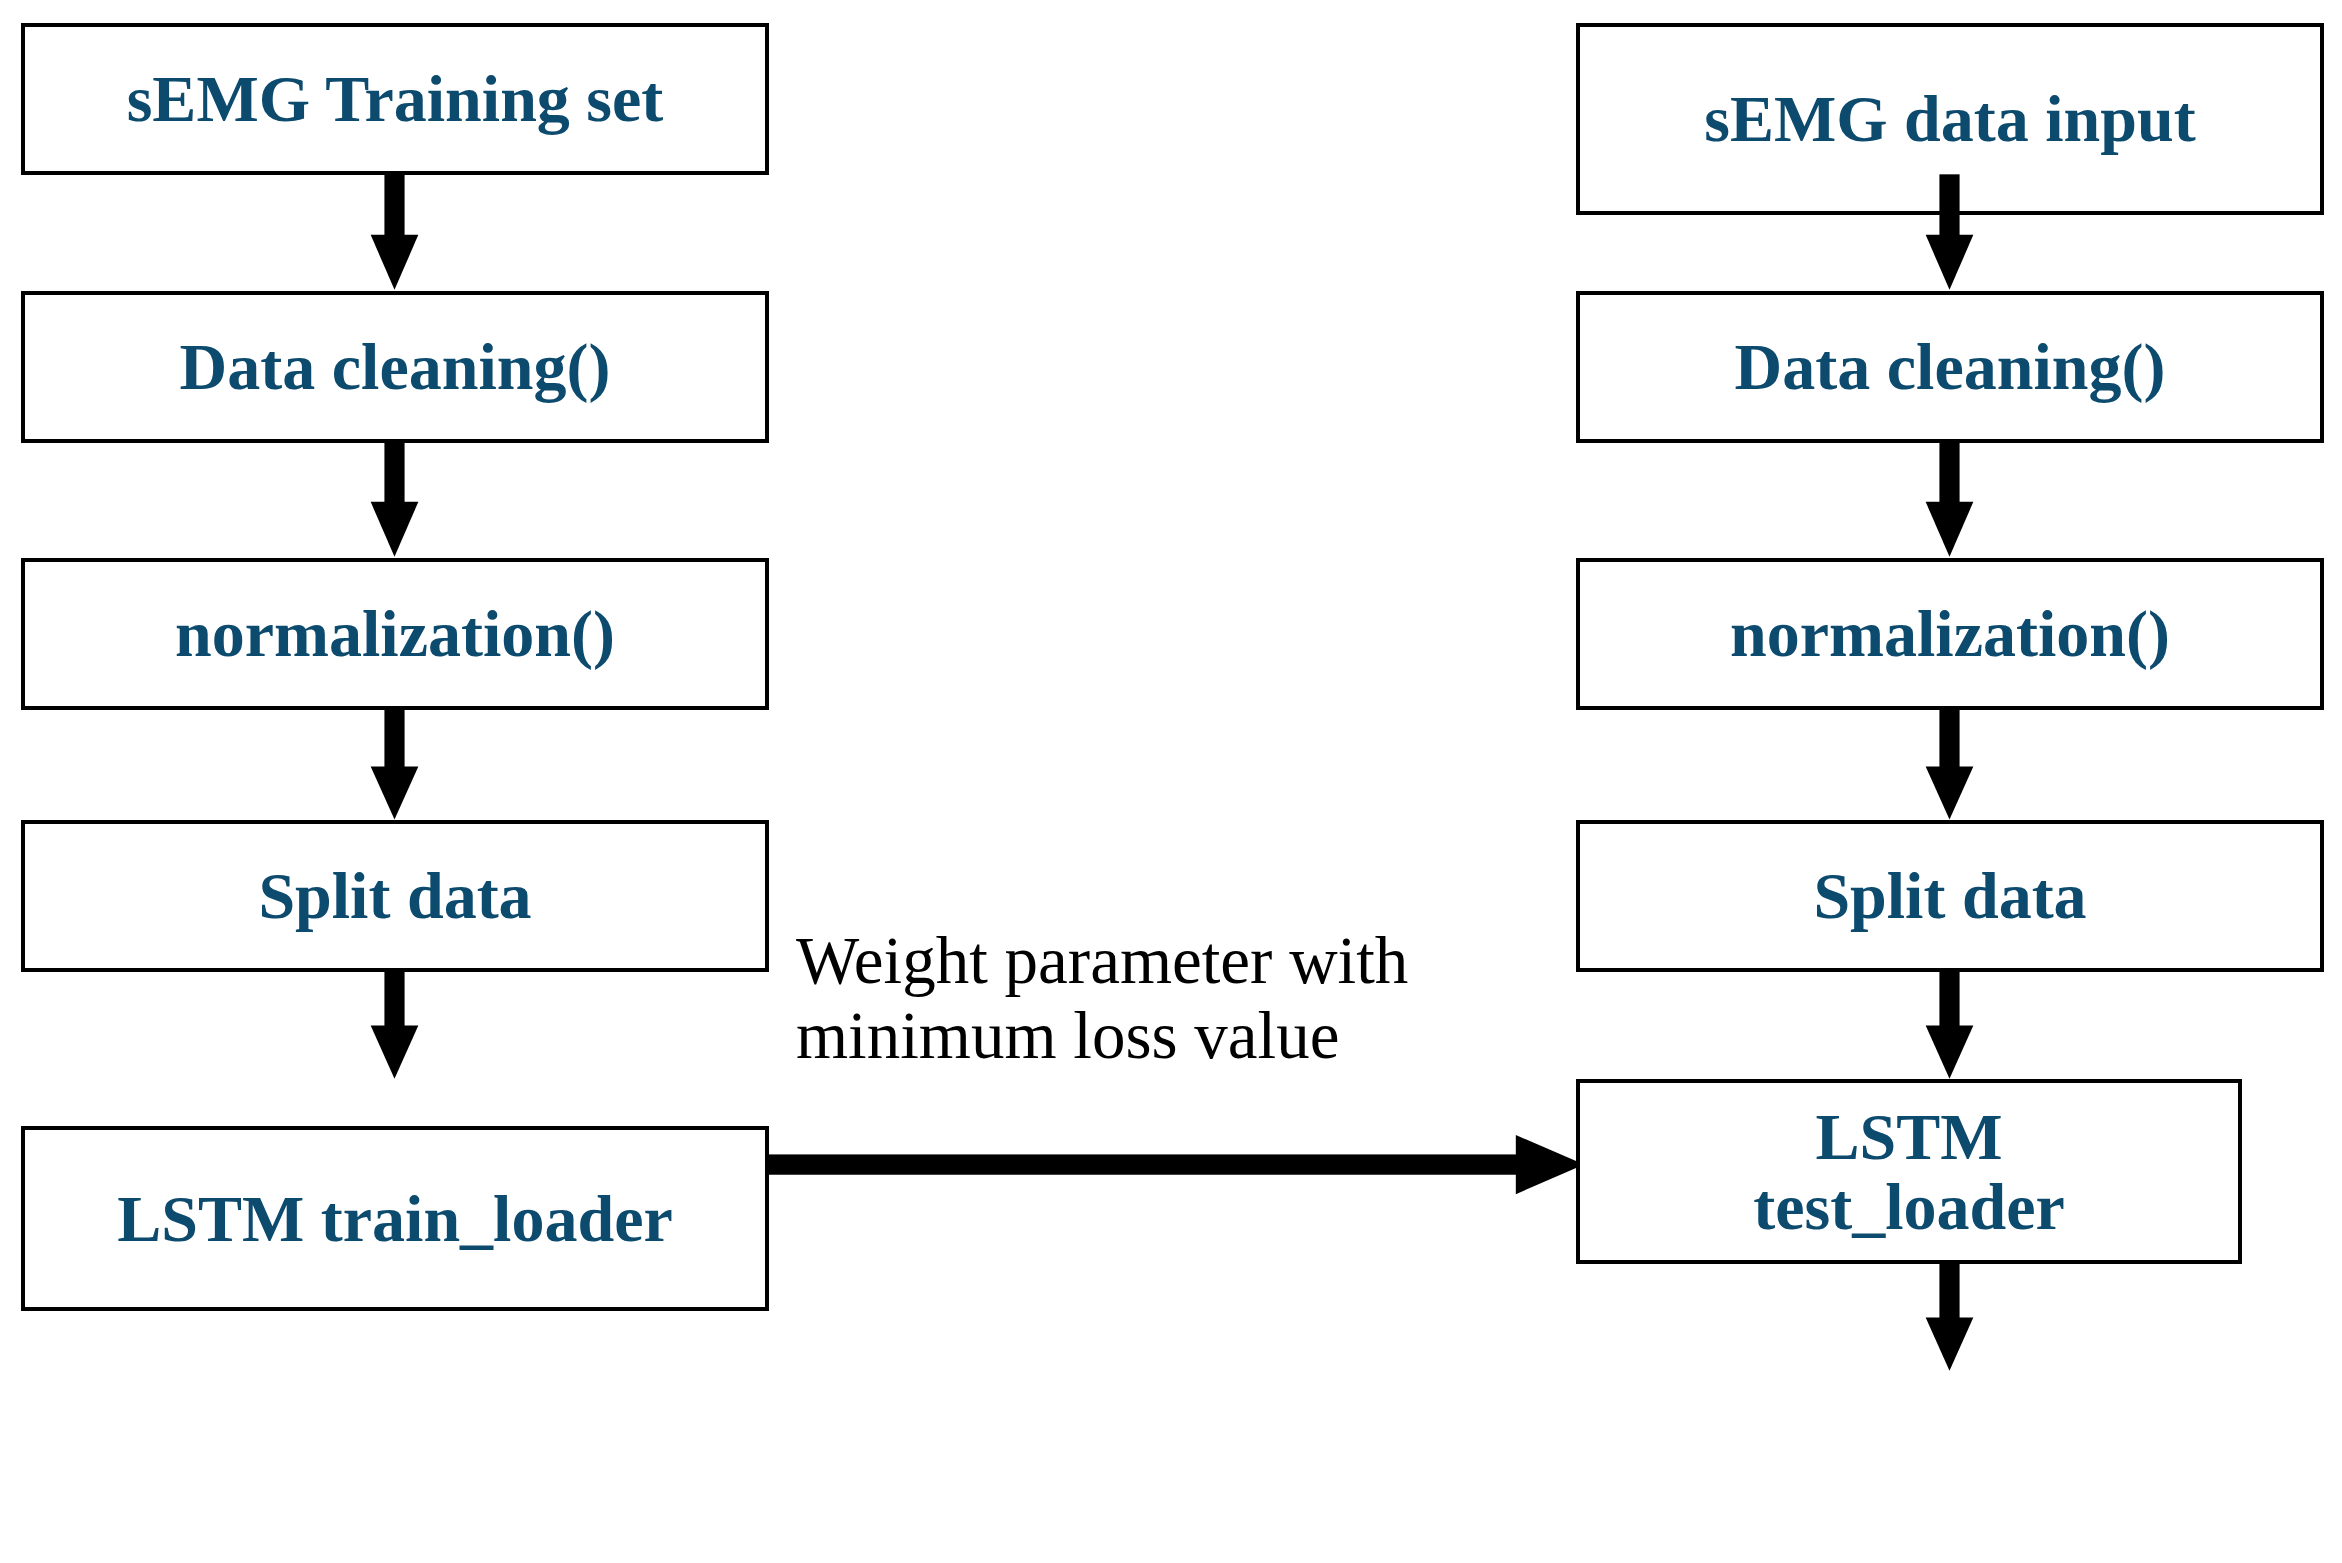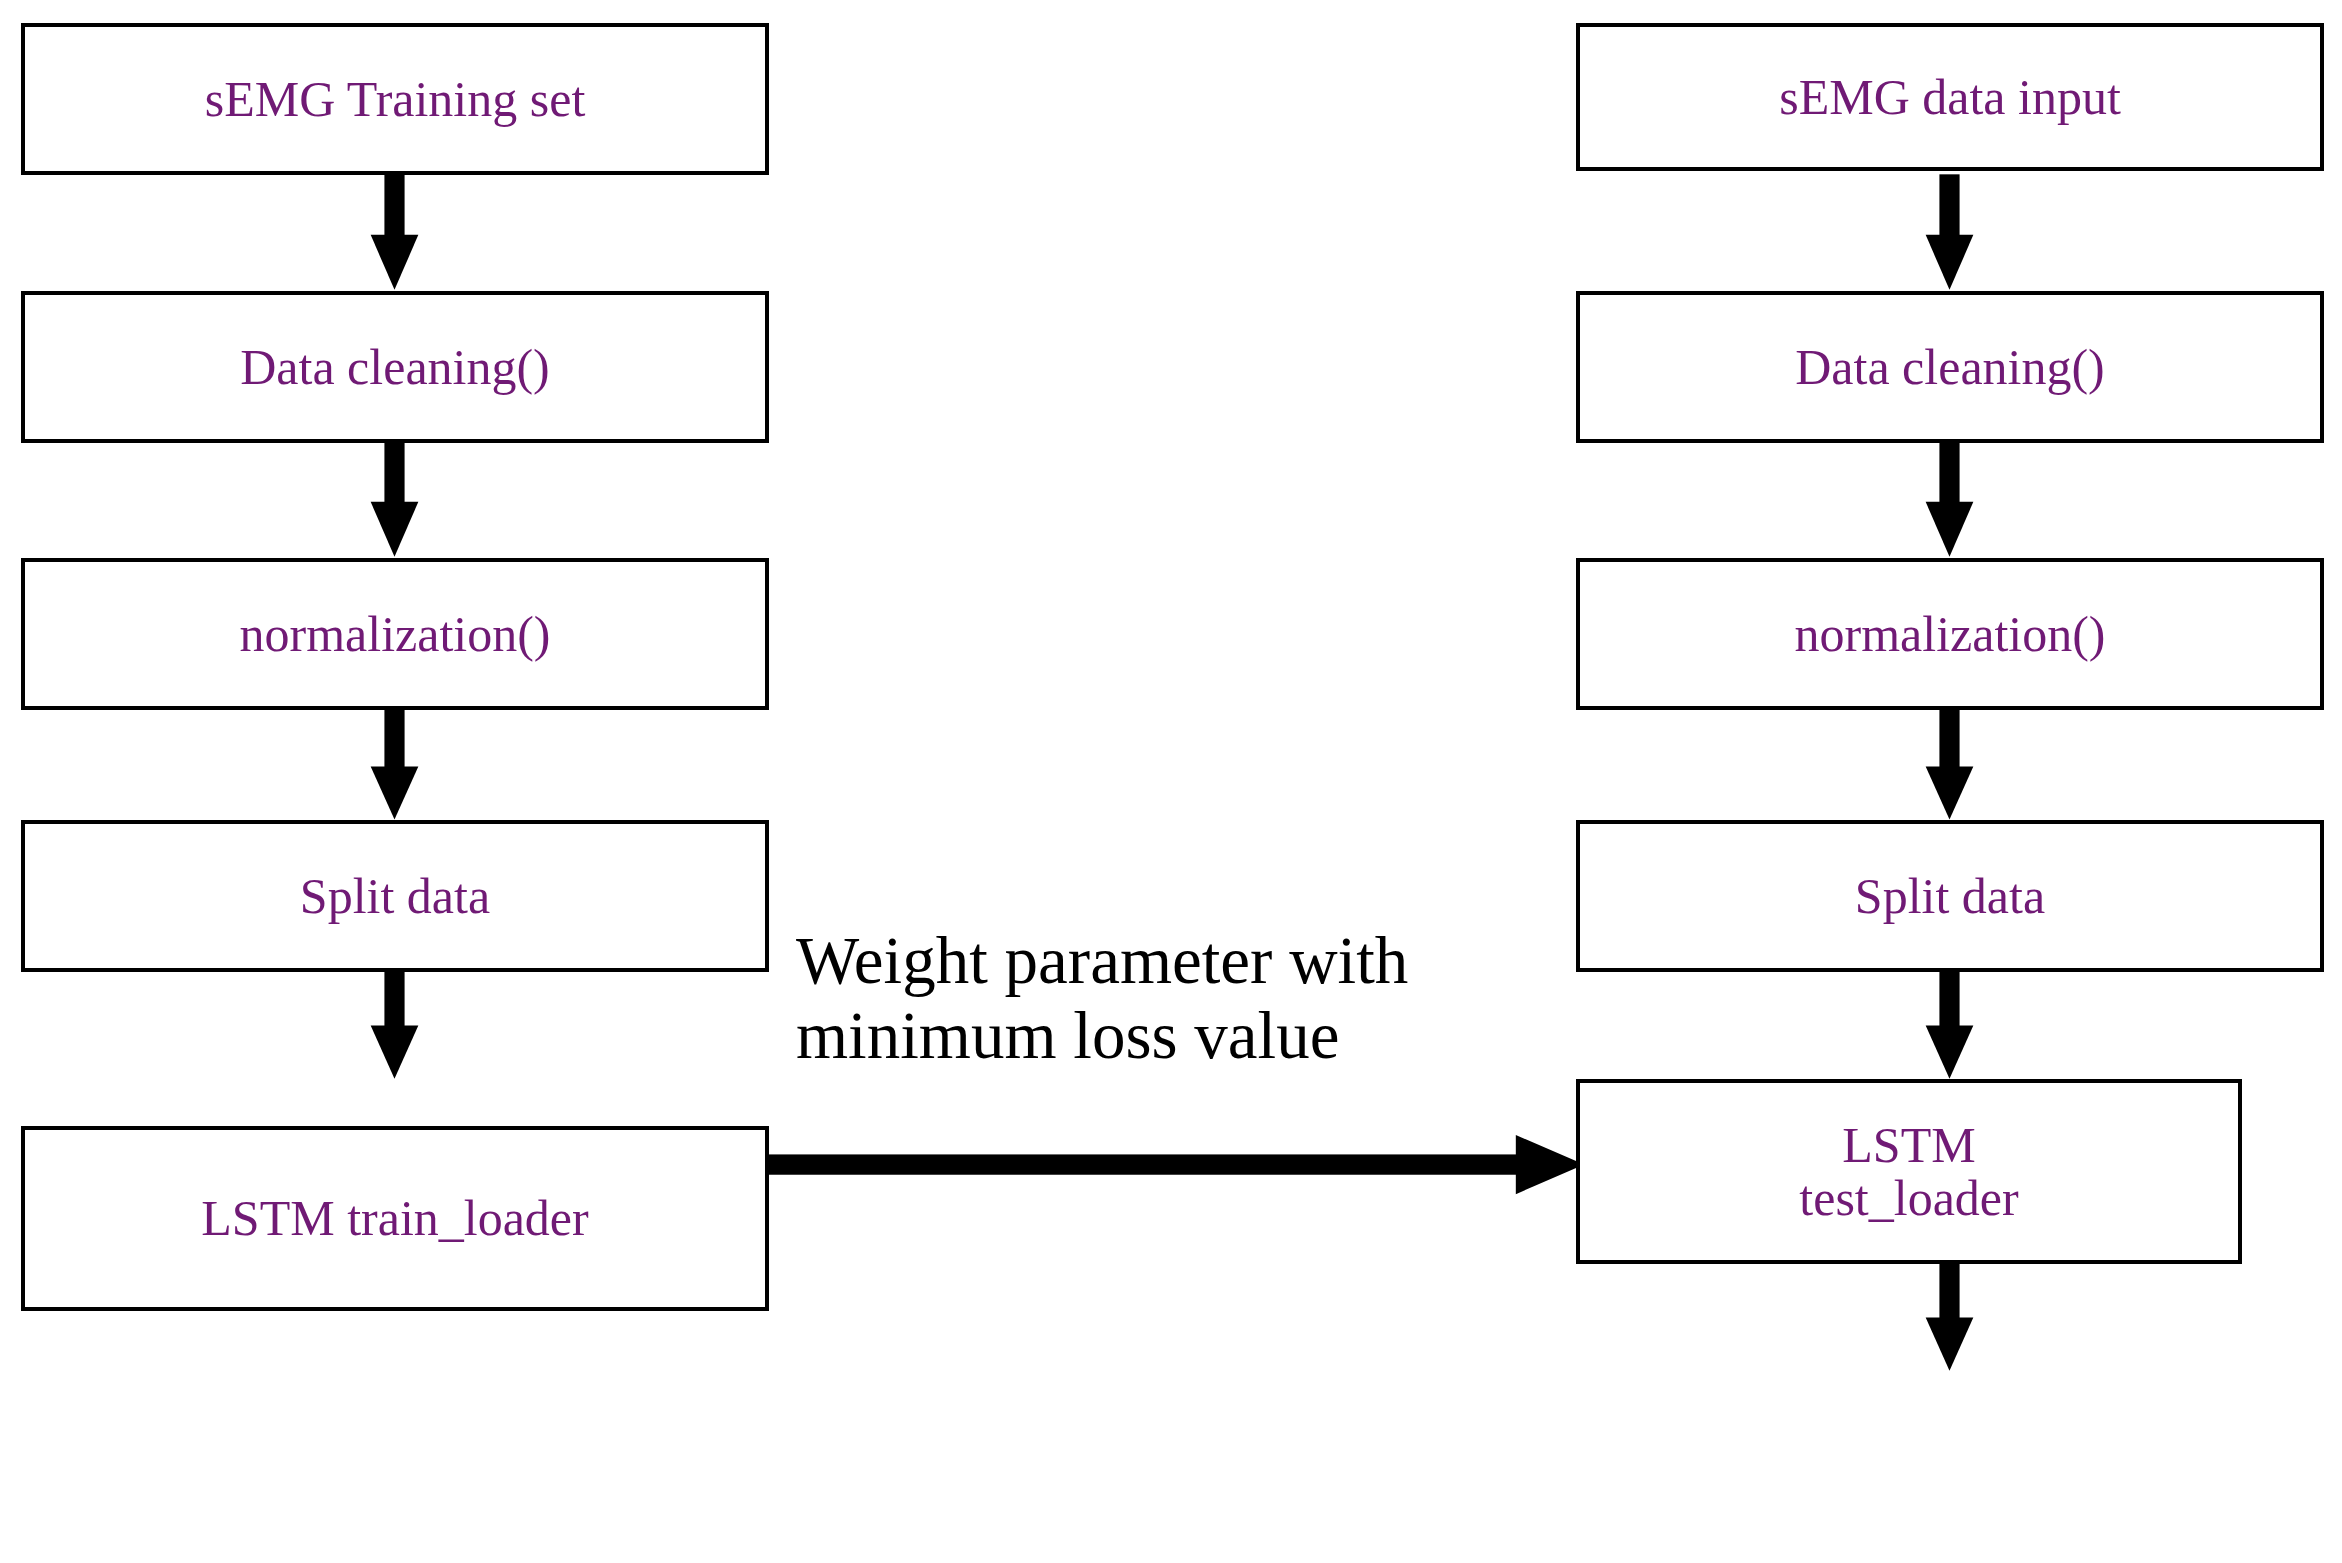--- a/index.html
+++ b/index.html
@@ -20,25 +20,26 @@
     box-sizing: border-box;
     border: 4.6px solid #000000;
     background: #ffffff;
     display: flex;
     align-items: center;
     justify-content: center;
     text-align: center;
   }
   .node-label {
     font-family: "Liberation Serif", "DejaVu Serif", serif;
-    font-size: 50px;
+    font-size: 66px;
     line-height: 1.06;
-    color: #701a75;
+    color: #0c4a6e;
     white-space: pre-line;
     letter-spacing: 0px;
+    font-weight: bold;
   }
   .edge-arrow-v {
     position: absolute;
   }
   .edge-arrow-h {
     position: absolute;
   }
   .edge-label {
     position: absolute;
     font-family: "Liberation Serif", "DejaVu Serif", serif;
@@ -106,21 +107,21 @@
   <div class="edge-label" style="left:796px; top:923px; width:821px;">Weight parameter with
 minimum loss value</div>
 
   <div class="edge-arrow-h" style="left:766px; top:1133px; width:820px; height:65px;">
     <svg width="820" height="65" viewBox="0 0 888 70">
       <rect x="0" y="23" width="818" height="22" fill="#000000"></rect>
       <polygon points="812,2 886,34 812,66" fill="#000000"></polygon>
     </svg>
   </div>
 
-  <div class="node-box" style="left:1576px; top:23px; width:748px; height:148px;">
+  <div class="node-box" style="left:1576px; top:23px; width:748px; height:192px;">
     <span class="node-label">sEMG data input</span>
   </div>
 
   <div class="edge-arrow-v" style="left:1922px; top:174px; width:55px; height:118px;">
     <svg width="55" height="118" viewBox="0 0 60 128">
       <rect x="19" y="0" width="22" height="72" fill="#000000"></rect>
       <polygon points="4,66 56,66 30,126" fill="#000000"></polygon>
     </svg>
   </div>
 

